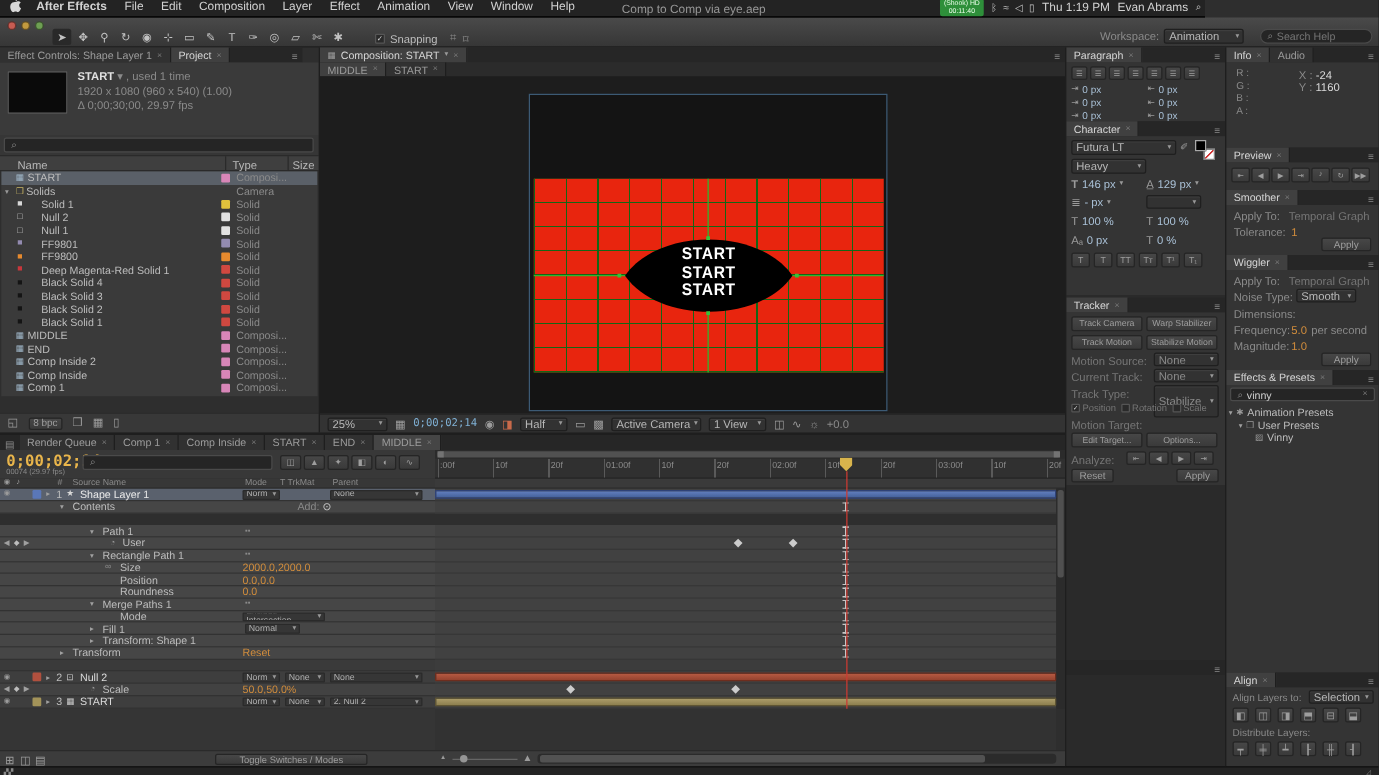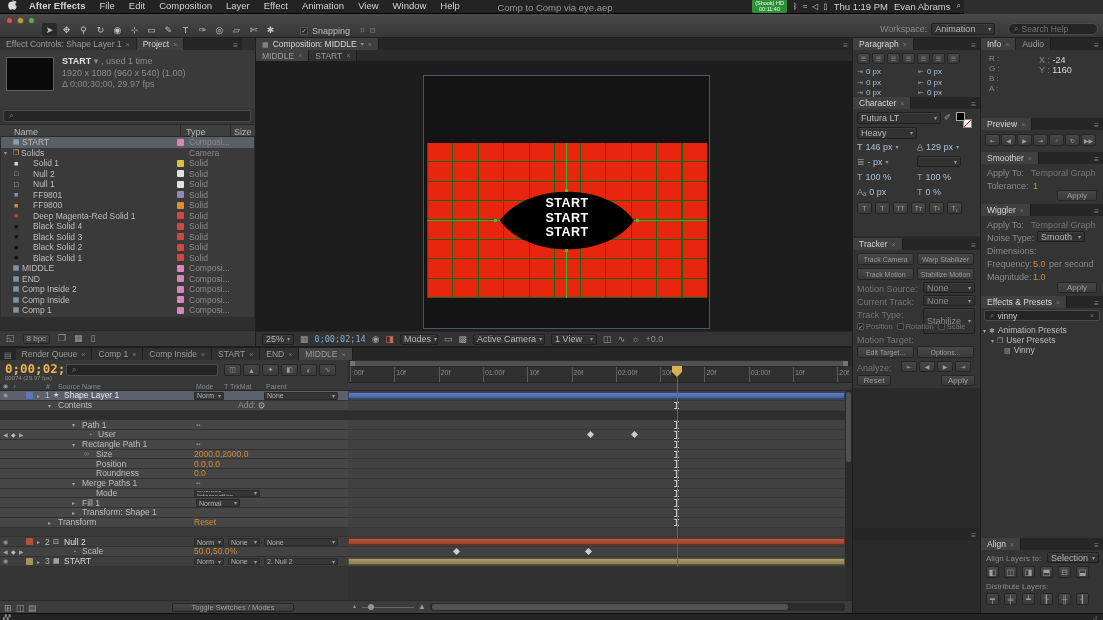--- a/index.html
+++ b/index.html
@@ -333,21 +333,21 @@
     <span class="ic">◱</span>
     <span class="btn" style="height:10px;padding:0 3px">8 bpc</span>
     <span class="ic">❒</span>
     <span class="ic">▦</span>
     <span class="ic">▯</span>
   </div>
 
   <div class="p tbar" style="left:256px;top:38px;width:596px;height:12px">
     <span class="tab on">
       <span class="ic" style="font-size:7px">▦</span>
-      <span>Composition: MIDDLE</span>
+      <span>Composition: START</span>
         <span class="car">▾</span>
         <span class="x">×</span>
     </span>
     <span class="pm">≡</span>
   </div>
   <div class="p tbar" style="left:256px;top:50px;width:596px;height:11px;background:#2b2b2b">
 
   <span class="tab" style="height: 11px; background: rgb(64, 64, 64);">
         <span>MIDDLE</span>
         <span class="x">×</span>
@@ -369,30 +369,30 @@
       <div>START</div>
       <div>START</div>
       <div>START</div>
     </div>
     <span class="p" style="left:238px;top:158px;width:3px;height:3px;background:#35c23a"></span>
     <span class="p" style="left:380px;top:158px;width:3px;height:3px;background:#35c23a"></span>
     <span class="p" style="left:309px;top:128px;width:3px;height:3px;background:#35c23a"></span>
     <span class="p" style="left:309px;top:188px;width:3px;height:3px;background:#35c23a"></span>
   </div>
   <div class="p fx" style="left:256px;top:331px;width:596px;height:15px;background:#333;border-top:1px solid #262626;gap:6px;padding-left:6px">
-    <span class="dd" style="width:32px;height:11px">
+    <span class="dd" style="width:48px;height:11px">
         <span>25%</span>
         <span class="car">▾</span>
       </span>
     <span class="ic">▦</span>
     <span style="color:#7fb0d4;font-family:'DejaVu Sans Mono',monospace;font-size:8.5px">0;00;02;14</span>
     <span class="ic">◉</span>
     <span class="ic" style="color:#c96a4a">◨</span>
     <span class="dd" style="width:38px;height:11px">
-        <span>Modes</span>
+        <span>Half</span>
         <span class="car">▾</span>
       </span>
     <span class="ic">▭</span>
     <span class="ic">▩</span>
     <span class="dd" style="width:72px;height:11px">
         <span>Active Camera</span>
         <span class="car">▾</span>
       </span>
     <span class="dd" style="width:46px;height:11px">
         <span>1 View</span>

